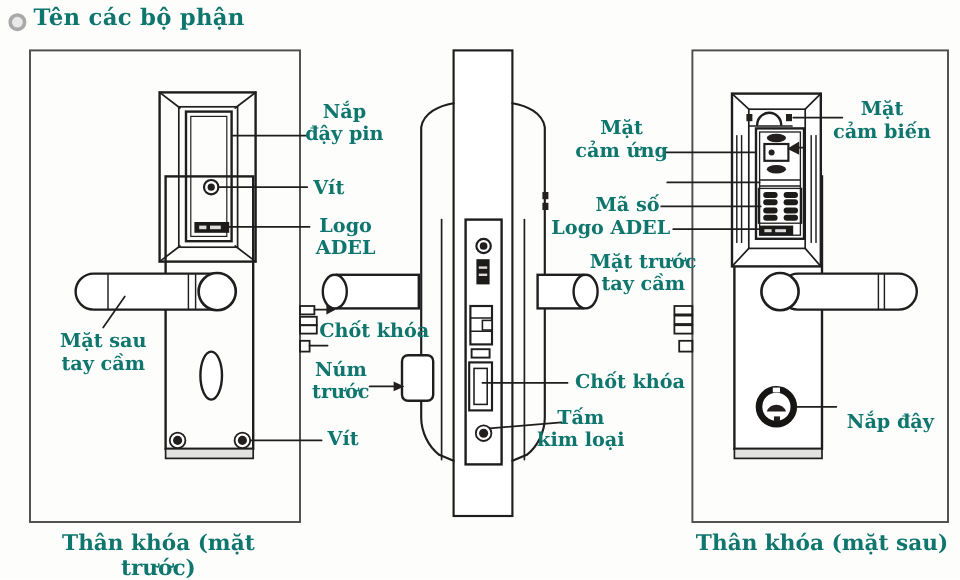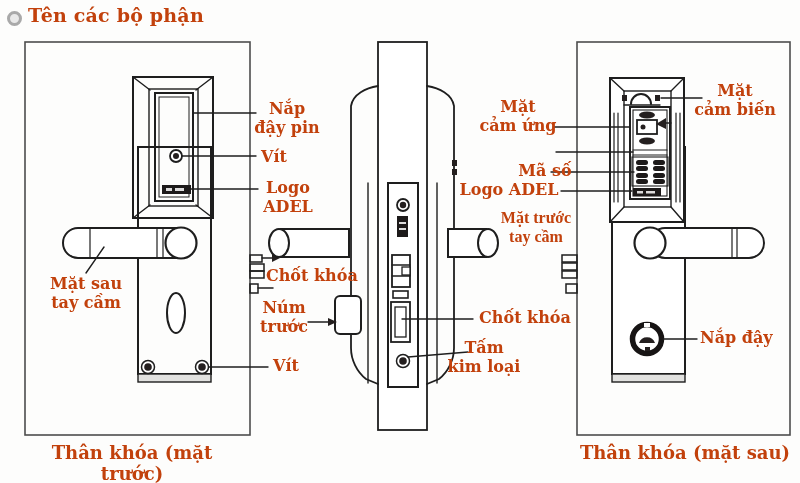--- a/index.html
+++ b/index.html
@@ -1,21 +1,21 @@
 <!DOCTYPE html>
 <html><head>
 <meta charset="utf-8">
 <style>
   html,body{margin:0;padding:0;}
   body{background:#ffffff;}
   #stage{
     position:relative;width:800px;height:483px;overflow:hidden;
     background:#fdfdfc;
     font-family:"DejaVu Serif","Liberation Serif",serif;
-    color:#c2410c;
+    color:#0f766e;
   }
   #art{position:absolute;left:0;top:0;}
   .title{
     position:absolute;left:28px;top:4px;
     font-size:19px;font-weight:700;letter-spacing:.2px;
   }
   .bullet{
     position:absolute;left:7px;top:11px;width:9px;height:9px;border-radius:50%;
     background:#e9e9e9;border:3px solid #a9a9a9;
   }
@@ -237,42 +237,42 @@
         <line x1="551" y1="172" x2="634" y2="172"></line>
         <line x1="561" y1="191" x2="632" y2="191"></line>
         <line x1="663" y1="339" x2="697" y2="339"></line>
       </g>
     </g>
   </svg>
 
   <span class="bullet"></span>
   <div class="title">Tên các bộ phận</div>
 
-  <div class="lbl c" style="left:247px;top:99px;width:80px;">Nắp
+  <div class="lbl c" style="left:247px;top:83px;width:80px;">Nắp
 đậy pin</div>
   <div class="lbl" style="left:261px;top:147px;width:44px;">Vít</div>
   <div class="lbl c" style="left:249px;top:178px;width:78px;text-align:center;">Logo
 ADEL</div>
   <div class="lbl c" style="left:38px;top:274px;width:96px;">Mặt sau
 tay cầm</div>
   <div class="lbl" style="left:266px;top:266px;width:100px;">Chốt khóa</div>
   <div class="lbl c" style="left:256px;top:298px;width:56px;">Núm
 trước</div>
   <div class="lbl" style="left:273px;top:356px;width:44px;">Vít</div>
 
   <div class="lbl c" style="left:476px;top:97px;width:84px;">Mặt
 cảm ứng</div>
-  <div class="lbl c" style="left:495px;top:161px;width:56px;margin-left:22px;">Mã số</div>
+  <div class="lbl c" style="left:495px;top:161px;width:56px;">Mã số</div>
   <div class="lbl c" style="left:458px;top:180px;width:102px;">Logo ADEL</div>
-  <div class="lbl c" style="left:490px;top:208px;width:92px;font-family:Liberation Serif, serif;">Mặt trước
+  <div class="lbl c" style="left:490px;top:208px;width:92px;">Mặt trước
 tay cầm</div>
   <div class="lbl c" style="left:475px;top:308px;width:100px;">Chốt khóa</div>
   <div class="lbl c" style="left:442px;top:338px;width:84px;">Tấm
 kim loại</div>
 
   <div class="lbl c" style="left:691px;top:81px;width:88px;">Mặt
 cảm biến</div>
-  <div class="lbl" style="left:700px;top:328px;width:84px;">Nắp đậy</div>
+  <div class="lbl" style="left:700px;top:342px;width:84px;text-align:center;">Nắp đậy</div>
 
   <div class="caption" style="left:576px;top:442px;width:218px;">Thân khóa (mặt sau)</div>
   <div class="caption" style="left:22px;top:442px;width:220px;">Thân khóa (mặt trước)</div>
 
 </div>
 
 </body></html>

